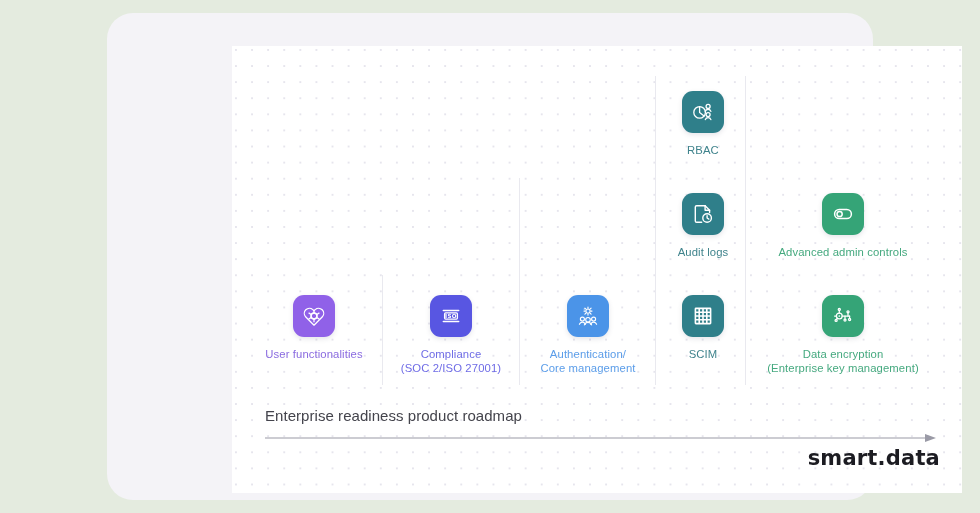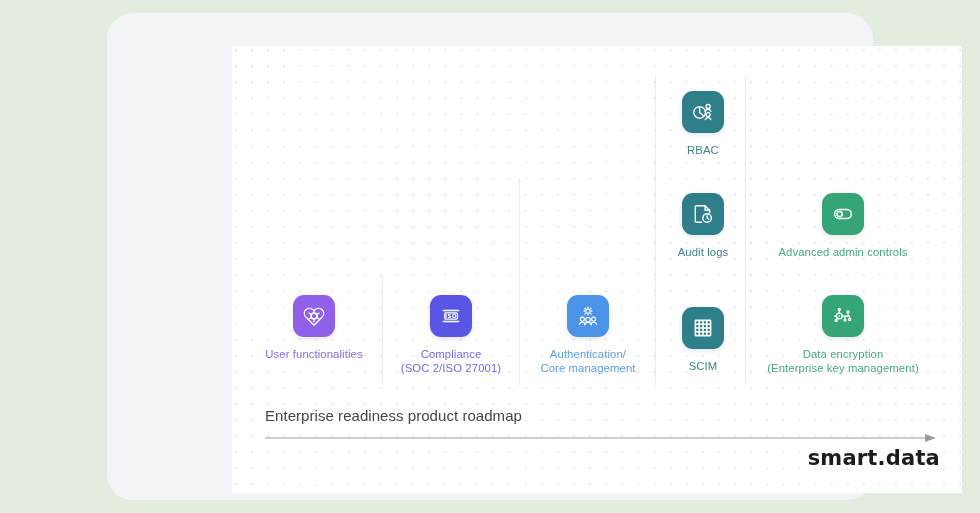--- a/index.html
+++ b/index.html
@@ -174,21 +174,21 @@
         <path d="M9.3 10.1V7.4M6.4 13H4.6"></path>
         <circle cx="9.3" cy="6.4" r="1.05"></circle>
         <circle cx="6.1" cy="17.4" r="1.05"></circle>
         <path d="M7.3 15.1 6.6 16.4"></path>
       </g>
     </svg>
         </div>
         <div class="label" style="color: rgb(69, 169, 127);">Data encryption
 (Enterprise key management)</div>
       </div>
-      <div class="item" style="left: 471px; top: 261px;">
+      <div class="item" style="left: 471px; top: 249px;">
         <div class="tile" style="background: rgb(47, 127, 138);">
           <svg width="26" height="26" viewBox="0 0 26 26">
       <g fill="none" stroke="#fff" stroke-width="1.6">
         <rect x="5.4" y="5.4" width="15.2" height="15.2" rx="0.6"></rect>
         <path d="M9.2 5.4v15.2M13 5.4v15.2M16.8 5.4v15.2"></path>
         <path d="M5.4 9.2h15.2M5.4 13h15.2M5.4 16.8h15.2"></path>
       </g>
     </svg>
         </div>
         <div class="label" style="color: rgb(63, 131, 140);">SCIM</div>

